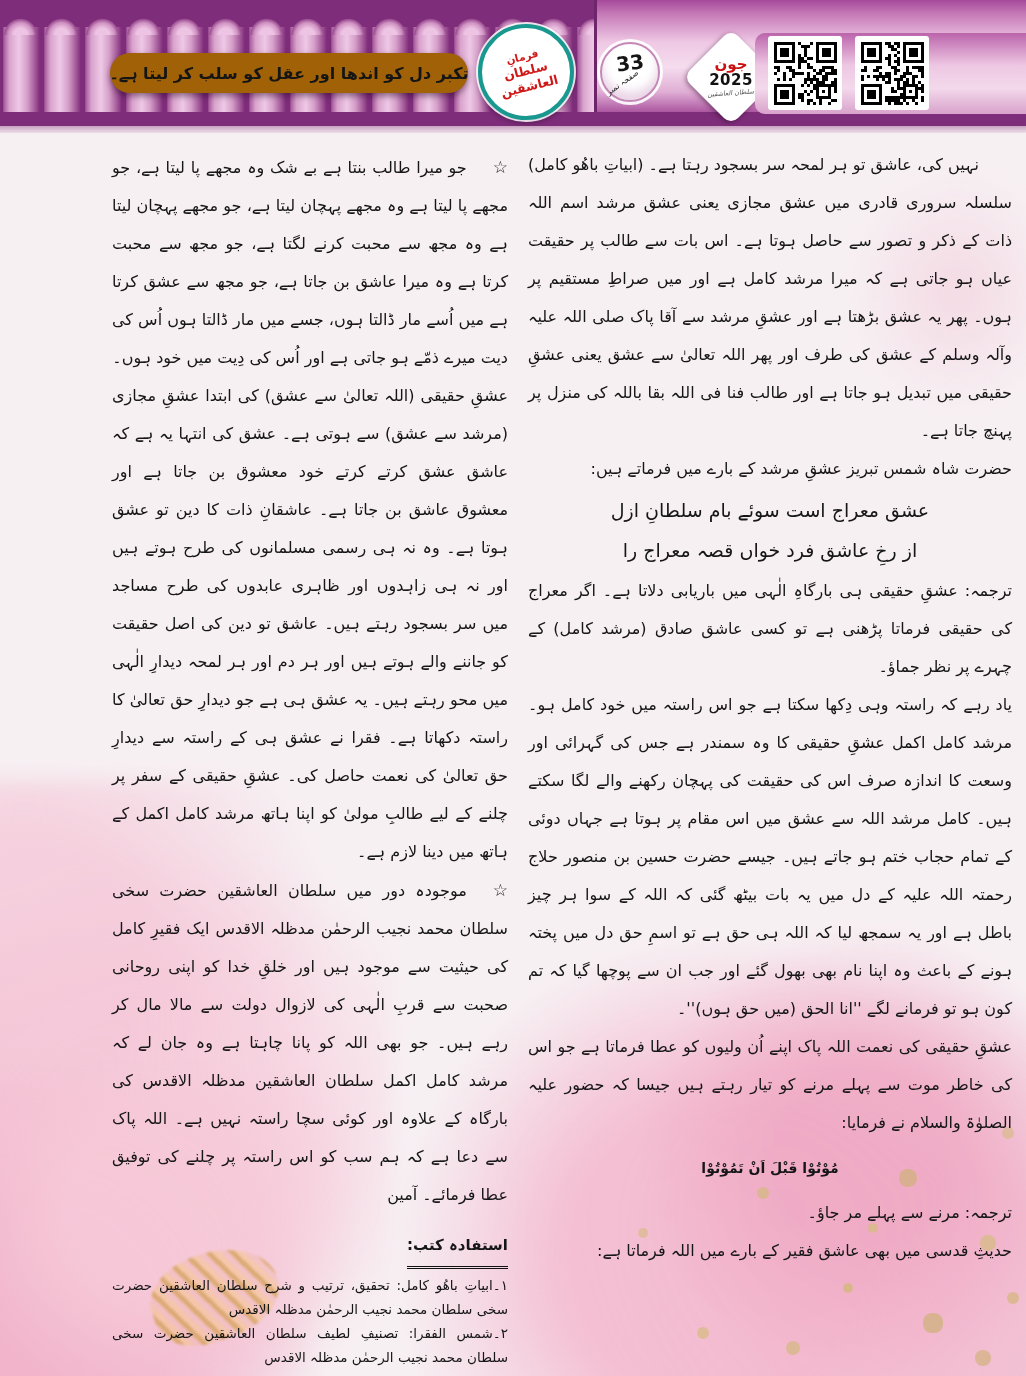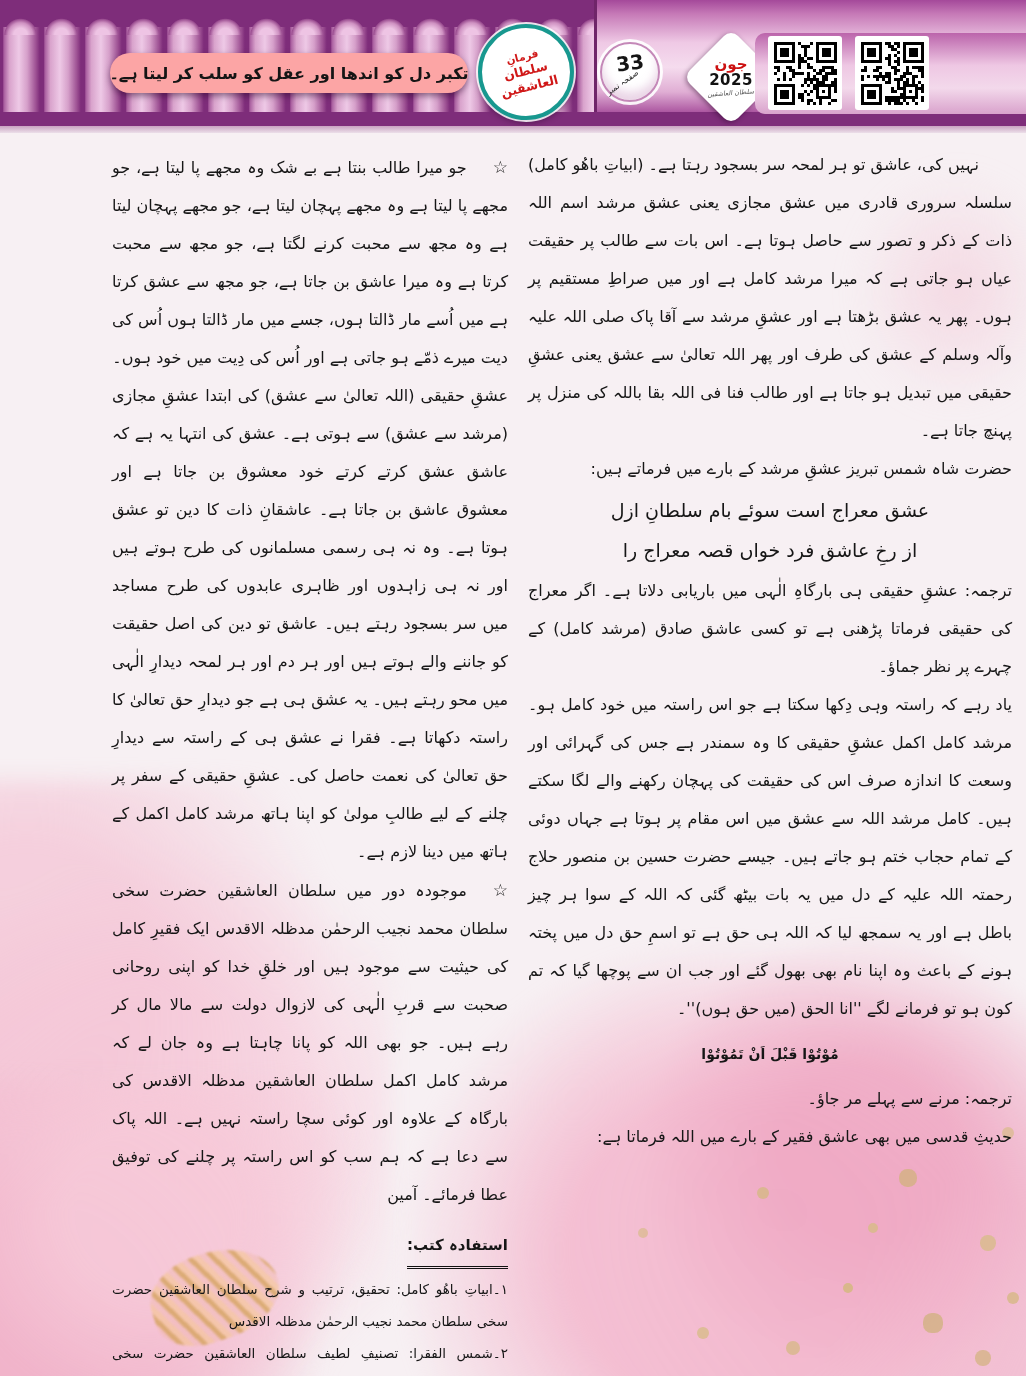--- a/index.html
+++ b/index.html
@@ -49,21 +49,21 @@
     background-image:
       radial-gradient(17px at 50% 100%, #eec4e4 0 40%, #cf92c2 72%, #9c4f92 92%, rgba(0,0,0,0) 98%),
       linear-gradient(90deg, #7e2d7a 0 3px, #a75b9d 9%, #d9a3cc 23%, #eec9e6 46%, #d6a0ca 66%, #9c4f92 88%, #7e2d7a 97% 100%);
     background-size:41px 26px, 41px 112px;
     background-position:0 9px, 0 27px;
     background-repeat:repeat-x;}
   .right-panel{position:absolute; left:594px; top:0; width:432px; height:112px;
     background:linear-gradient(180deg,#a4499a 0,#c578b6 12%,#efc9e5 38%,#f5dcee 60%,#e0aed4 82%,#ac57a1 100%);
     border-left:3px solid #6f2569;}
   .quote-pill{position:absolute; left:110px; top:53px; width:358px; height:40px; border-radius:22px;
-    background:#fca5a5; box-shadow:0 3px 6px rgba(40,5,40,.5);
+    background:#a16207; box-shadow:0 3px 6px rgba(40,5,40,.5);
     display:flex; align-items:center; justify-content:center;
     font-size:16px; font-weight:bold; white-space:nowrap;}
   .seal{position:absolute; left:478px; top:24px; width:96px; height:96px; border-radius:50%;
     background:#fff; border:4px solid #18988f; box-sizing:border-box;
     box-shadow:0 0 0 2px rgba(255,255,255,.85), 0 3px 6px rgba(40,5,40,.45);
     display:flex; align-items:center; justify-content:center;}
   .seal-inner{transform:rotate(-14deg); text-align:center; color:#d01818; font-weight:bold; line-height:1.25;}
   .seal-l1{font-size:10.5px;}
   .seal-l2{font-size:12.5px;}
   .page-circle{position:absolute; left:600px; top:42px; width:60px; height:60px; border-radius:50%;
@@ -91,21 +91,21 @@
   .col{position:absolute; direction:rtl; text-align:justify; font-size:16px; line-height:38px; color:#161616;}
   .col-right{left:528px; top:146px; width:484px;}
   .col-left{left:112px; top:148px; width:396px;}
   .para{margin:0;}
   .para.continuation{text-align:left;}
   .pstar{display:inline-block; margin-left:26px; font-size:17px; color:#222;}
   .para.couplet{text-align:center; margin:2px 0; line-height:40px; font-size:19px;}
   .para.arabic{text-align:center; font-weight:bold; font-size:14px; margin:4px 0; line-height:44px;}
   .para.books-heading{display:inline-block; font-weight:bold; font-size:15px;
     border-bottom:3px double #111; margin:16px 0 4px; line-height:30px; padding-bottom:6px;}
-  .para.book{font-size:13.5px; line-height:32px;}
+  .para.book{font-size:13.5px; line-height:24px;}
 </style>
 </head>
 <body>
 
 <div class="page">
 
   <div class="wc wc-topright"></div>
   <div class="wc wc-midleft"></div>
   <div class="wc wc-bottomleft"></div>
   <div class="wc wc-bottomright"></div>
@@ -414,19 +414,20 @@
   <div class="col col-right">
       <div class="para body continuation">نہیں کی، عاشق تو ہر لمحہ سر بسجود رہتا ہے۔ (ابیاتِ باھُو کامل)</div>
       <div class="para body">سلسلہ سروری قادری میں عشق مجازی یعنی عشق مرشد اسم اللہ ذات کے ذکر و تصور سے حاصل ہوتا ہے۔ اس بات سے طالب پر حقیقت عیاں ہو جاتی ہے کہ میرا مرشد کامل ہے اور میں صراطِ مستقیم پر ہوں۔ پھر یہ عشق بڑھتا ہے اور عشقِ مرشد سے آقا پاک صلی اللہ علیہ وآلہ وسلم کے عشق کی طرف اور پھر اللہ تعالیٰ سے عشق یعنی عشقِ حقیقی میں تبدیل ہو جاتا ہے اور طالب فنا فی اللہ بقا باللہ کی منزل پر پہنچ جاتا ہے۔</div>
       <div class="para body">حضرت شاہ شمس تبریز عشقِ مرشد کے بارے میں فرماتے ہیں:</div>
       <div class="para couplet">
         <div>عشق معراج است سوئے بام سلطانِ ازل</div>
         <div>از رخِ عاشق فرد خواں قصہ معراج را</div>
       </div>
       <div class="para body">ترجمہ: عشقِ حقیقی ہی بارگاہِ الٰہی میں باریابی دلاتا ہے۔ اگر معراج کی حقیقی فرماتا پڑھنی ہے تو کسی عاشق صادق (مرشد کامل) کے چہرے پر نظر جماؤ۔</div>
       <div class="para body">یاد رہے کہ راستہ وہی دِکھا سکتا ہے جو اس راستہ میں خود کامل ہو۔ مرشد کامل اکمل عشقِ حقیقی کا وہ سمندر ہے جس کی گہرائی اور وسعت کا اندازہ صرف اس کی حقیقت کی پہچان رکھنے والے لگا سکتے ہیں۔ کامل مرشد اللہ سے عشق میں اس مقام پر ہوتا ہے جہاں دوئی کے تمام حجاب ختم ہو جاتے ہیں۔ جیسے حضرت حسین بن منصور حلاج رحمتہ اللہ علیہ کے دل میں یہ بات بیٹھ گئی کہ اللہ کے سوا ہر چیز باطل ہے اور یہ سمجھ لیا کہ اللہ ہی حق ہے تو اسمِ حق دل میں پختہ ہونے کے باعث وہ اپنا نام بھی بھول گئے اور جب ان سے پوچھا گیا کہ تم کون ہو تو فرمانے لگے ''انا الحق (میں حق ہوں)''۔</div>
+      <div class="para body">عشقِ حقیقی کی نعمت اللہ پاک اپنے اُن ولیوں کو عطا فرماتا ہے جو اس کی خاطر موت سے پہلے مرنے کو تیار رہتے ہیں جیسا کہ حضور علیہ الصلوٰۃ والسلام نے فرمایا:</div>
       <div class="para arabic">مُوْتُوْا قَبْلَ اَنْ تَمُوْتُوْا</div>
       <div class="para body">ترجمہ: مرنے سے پہلے مر جاؤ۔</div>
       <div class="para body">حدیثِ قدسی میں بھی عاشق فقیر کے بارے میں اللہ فرماتا ہے:</div>
     </div>
   <div class="col col-left"><div class="para body"><span class="pstar">☆</span>جو میرا طالب بنتا ہے بے شک وہ مجھے پا لیتا ہے، جو مجھے پا لیتا ہے وہ مجھے پہچان لیتا ہے، جو مجھے پہچان لیتا ہے وہ مجھ سے محبت کرنے لگتا ہے، جو مجھ سے محبت کرتا ہے وہ میرا عاشق بن جاتا ہے، جو مجھ سے عشق کرتا ہے میں اُسے مار ڈالتا ہوں، جسے میں مار ڈالتا ہوں اُس کی دیت میرے ذمّے ہو جاتی ہے اور اُس کی دِیت میں خود ہوں۔</div><div class="para body">عشقِ حقیقی (اللہ تعالیٰ سے عشق) کی ابتدا عشقِ مجازی (مرشد سے عشق) سے ہوتی ہے۔ عشق کی انتہا یہ ہے کہ عاشق عشق کرتے کرتے خود معشوق بن جاتا ہے اور معشوق عاشق بن جاتا ہے۔ عاشقانِ ذات کا دین تو عشق ہوتا ہے۔ وہ نہ ہی رسمی مسلمانوں کی طرح ہوتے ہیں اور نہ ہی زاہدوں اور ظاہری عابدوں کی طرح مساجد میں سر بسجود رہتے ہیں۔ عاشق تو دین کی اصل حقیقت کو جاننے والے ہوتے ہیں اور ہر دم اور ہر لمحہ دیدارِ الٰہی میں محو رہتے ہیں۔ یہ عشق ہی ہے جو دیدارِ حق تعالیٰ کا راستہ دکھاتا ہے۔ فقرا نے عشق ہی کے راستہ سے دیدارِ حق تعالیٰ کی نعمت حاصل کی۔ عشقِ حقیقی کے سفر پر چلنے کے لیے طالبِ مولیٰ کو اپنا ہاتھ مرشد کامل اکمل کے ہاتھ میں دینا لازم ہے۔</div><div class="para body"><span class="pstar">☆</span>موجودہ دور میں سلطان العاشقین حضرت سخی سلطان محمد نجیب الرحمٰن مدظلہ الاقدس ایک فقیرِ کامل کی حیثیت سے موجود ہیں اور خلقِ خدا کو اپنی روحانی صحبت سے قربِ الٰہی کی لازوال دولت سے مالا مال کر رہے ہیں۔ جو بھی اللہ کو پانا چاہتا ہے وہ جان لے کہ مرشد کامل اکمل سلطان العاشقین مدظلہ الاقدس کی بارگاہ کے علاوہ اور کوئی سچا راستہ نہیں ہے۔ اللہ پاک سے دعا ہے کہ ہم سب کو اس راستہ پر چلنے کی توفیق عطا فرمائے۔ آمین</div><div class="para books-heading">استفادہ کتب:</div><div class="para book">۱۔ابیاتِ باھُو کامل: تحقیق، ترتیب و شرح سلطان العاشقین حضرت سخی سلطان محمد نجیب الرحمٰن مدظلہ الاقدس</div><div class="para book">۲۔شمس الفقرا: تصنیفِ لطیف سلطان العاشقین حضرت سخی سلطان محمد نجیب الرحمٰن مدظلہ الاقدس</div></div>
 
 </div>
 
 </body></html>

